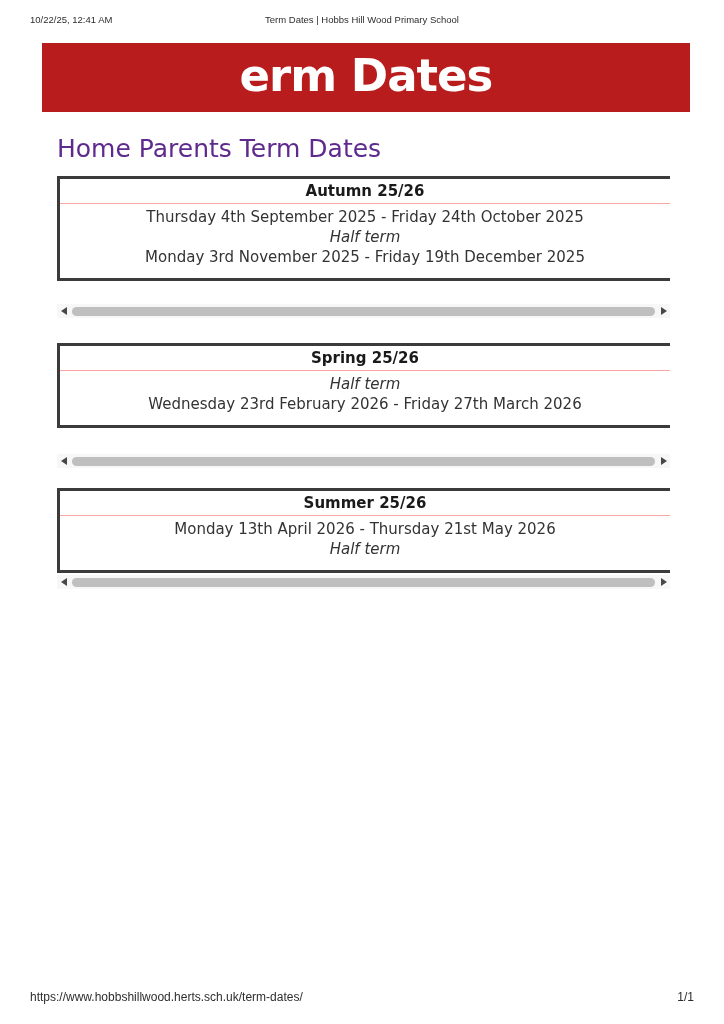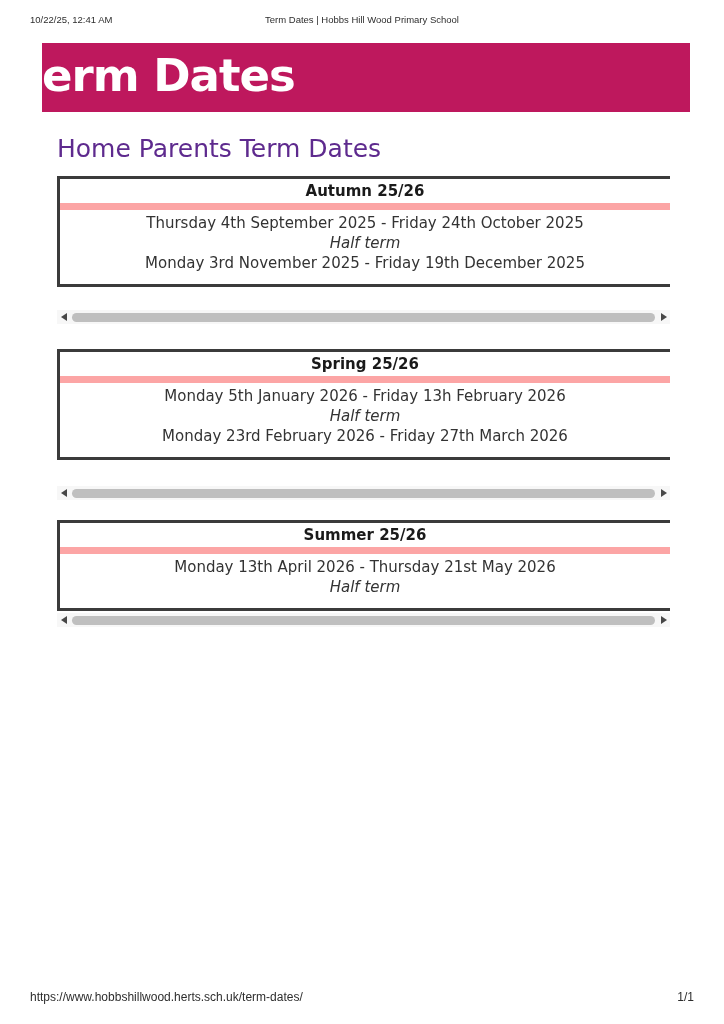--- a/index.html
+++ b/index.html
@@ -23,22 +23,22 @@
     position:absolute; bottom:20px; left:30px; right:30px;
     font-family:"Liberation Sans",sans-serif;
     font-size:12px; color:#2d2d2d;
     display:flex; justify-content:space-between;
   }
 
   
   .banner {
     margin:43px 0 0 42px;
     width:648px; height:69px;
-    background:#be185d;
-    display:flex; align-items:center; 
+    background:#b91c1c;
+    display:flex; align-items:center; justify-content:center;
   }
   .banner-title {
     color:#ffffff; font-size:45px; font-weight:bold;
     letter-spacing:-1px; line-height:1; padding-bottom:5px;
   }
 
   
   .page-heading {
     margin:22px 0 12px 57px;
     font-size:25px; line-height:30px; font-weight:normal;
@@ -50,21 +50,21 @@
   
   .term-card {
     border:3px solid #3b3b3b;
     border-right:none;
     background:#ffffff;
   }
   .term-card-header {
     text-align:center; font-weight:bold; font-size:15px;
     line-height:17px; padding:4px 0 3px;
     color:#1a1a1a;
-    border-bottom:7px solid #fca5a5;
+    border-bottom:1px solid #fca5a5;
   }
   .term-card-body { padding:3px 0 11px; }
   .term-row {
     text-align:center; font-size:15px; line-height:20px; color:#333333;
   }
   .term-row.italic { font-style:italic; }
 
   
   .hscrollbar {
     height:14px; background:#f7f7f7;
@@ -130,23 +130,22 @@
         </button>
       <div class="scroll-thumb"></div>
       <button class="scroll-btn">
           <span class="tri-right"></span>
         </button>
     </div>
 
     <div class="term-card card-spring">
       <div class="term-card-header">Spring 25/26</div>
       <div class="term-card-body">
-        <div class="term-row">Monday 5th January 2026 - Friday 13h February 2026</div>
         <div class="term-row italic">Half term</div>
-        <div class="term-row">Monday 23rd February 2026  - Friday 27th March 2026</div>
+        <div class="term-row">Wednesday 23rd February 2026  - Friday 27th March 2026</div>
       </div>
     </div>
     <div class="hscrollbar sb-spring">
       <button class="scroll-btn">
           <span class="tri-left"></span>
         </button>
       <div class="scroll-thumb"></div>
       <button class="scroll-btn">
           <span class="tri-right"></span>
         </button>

